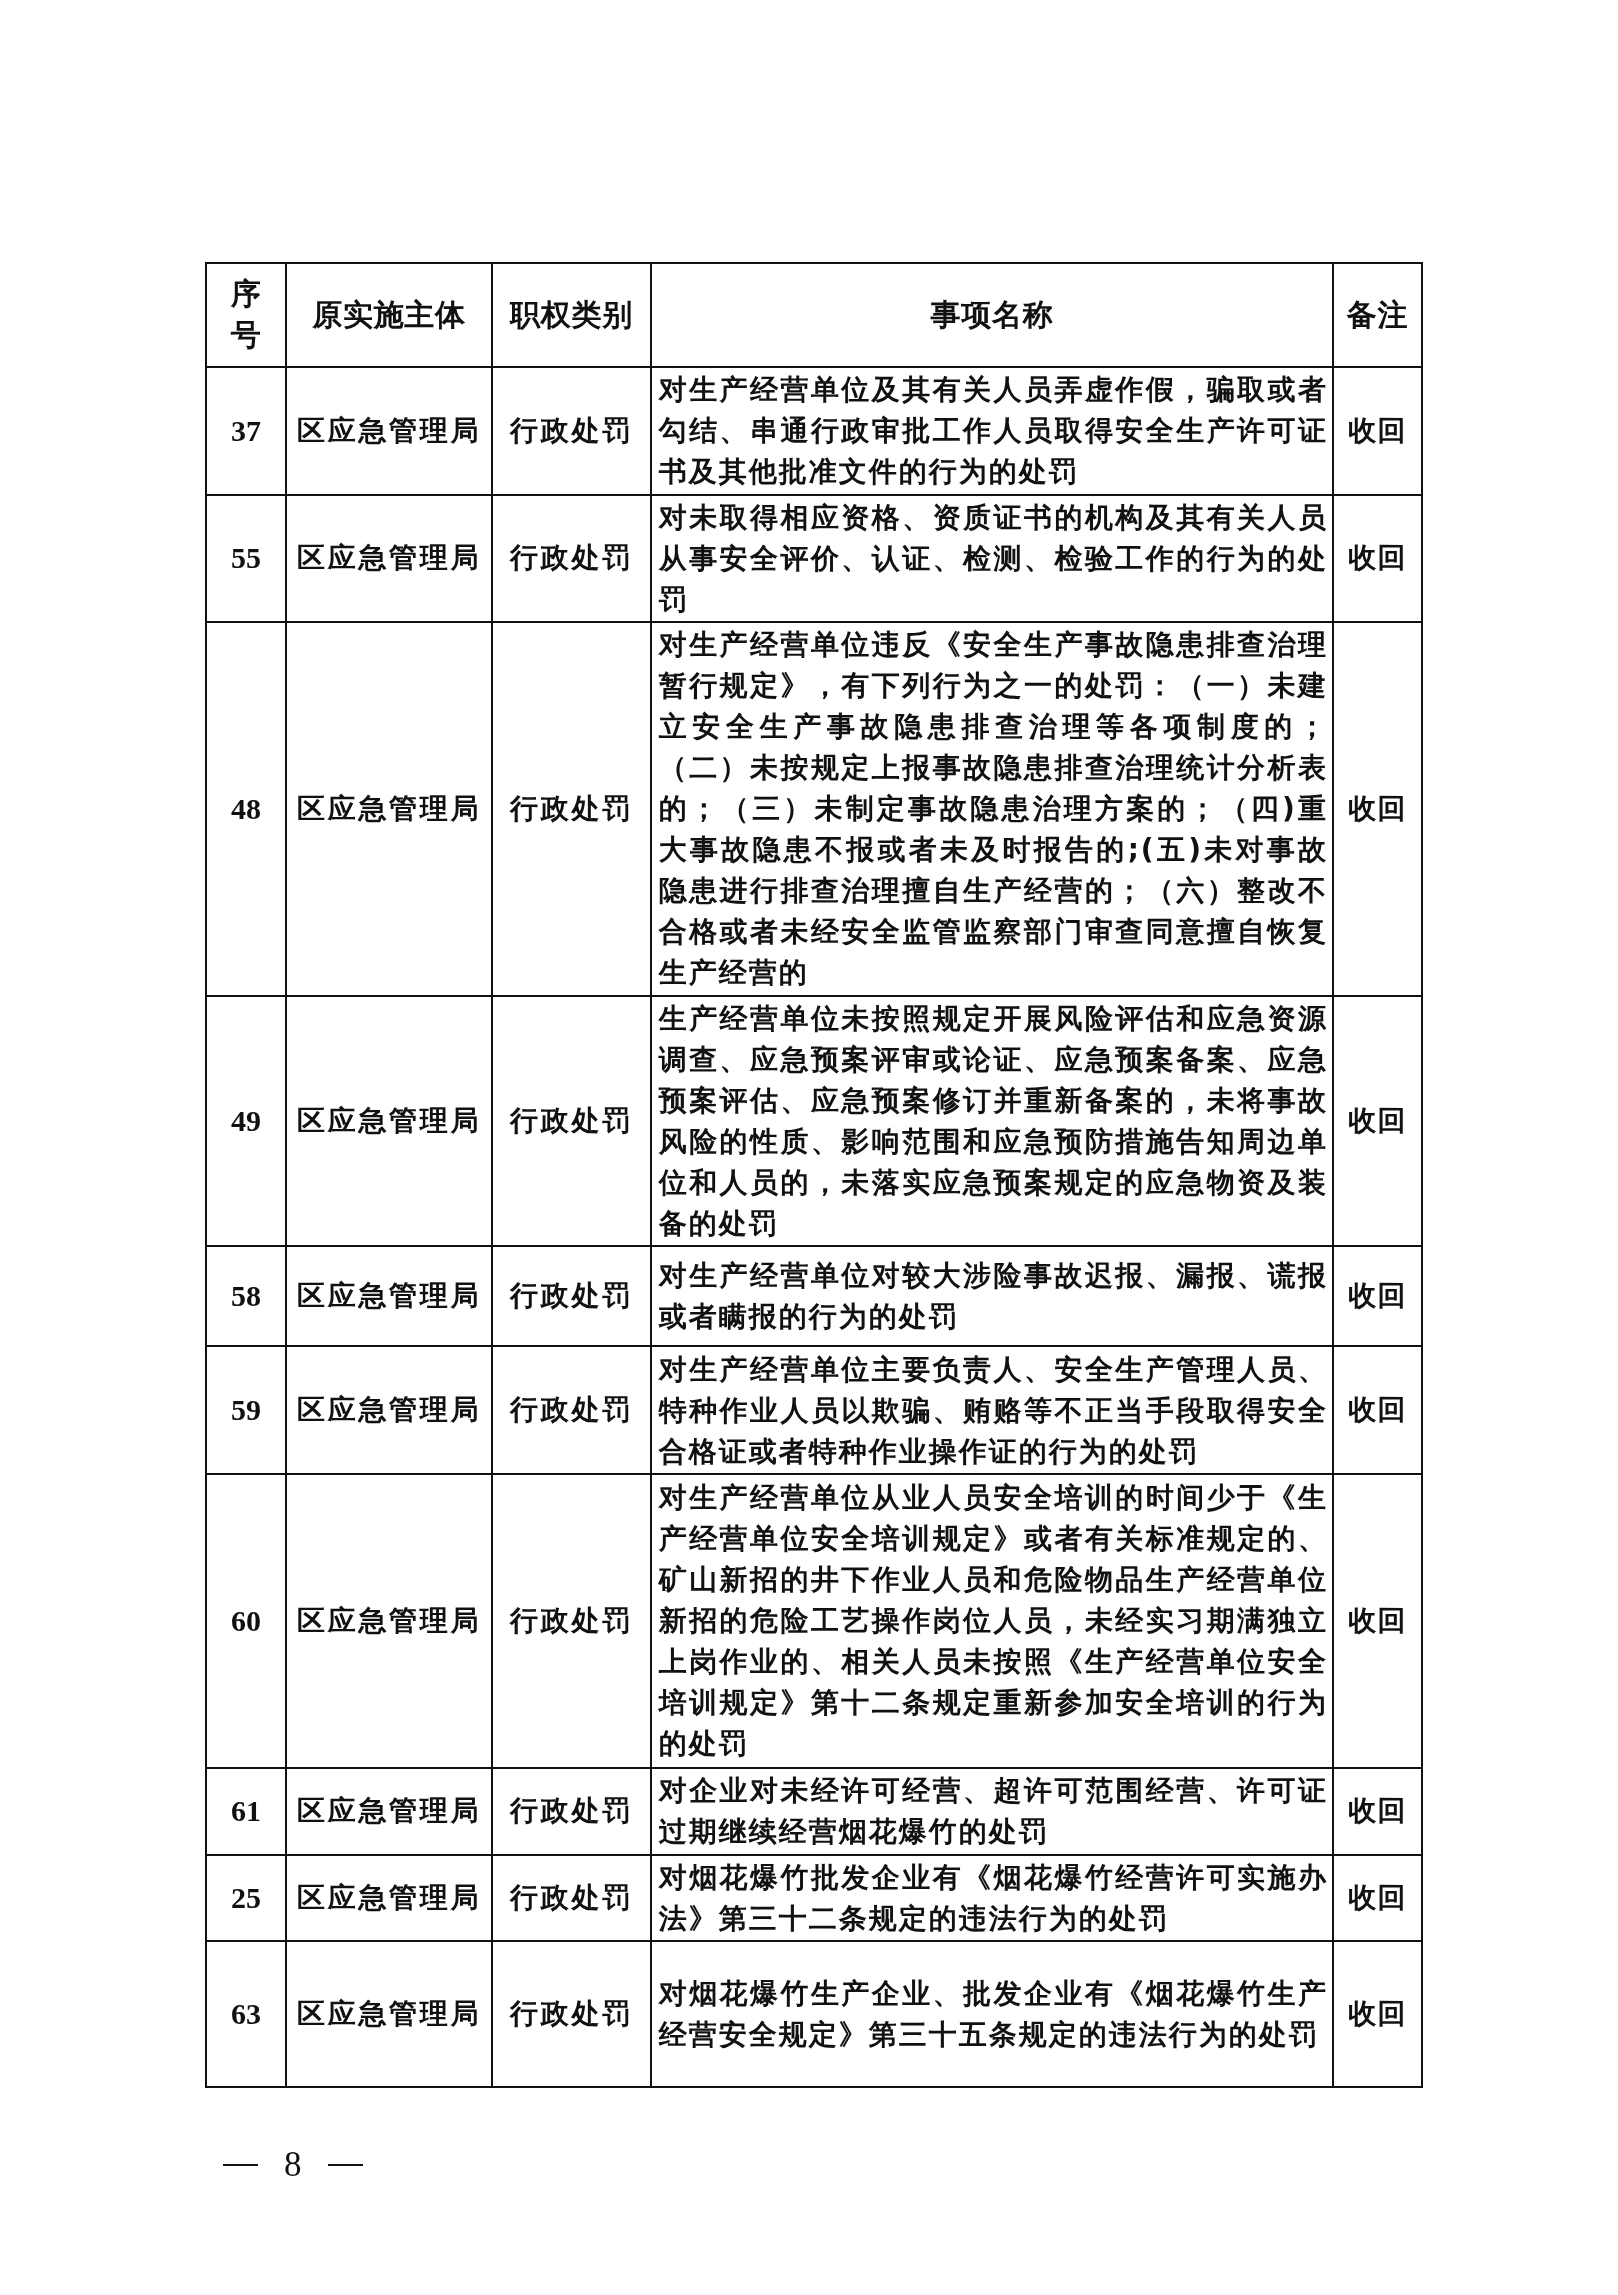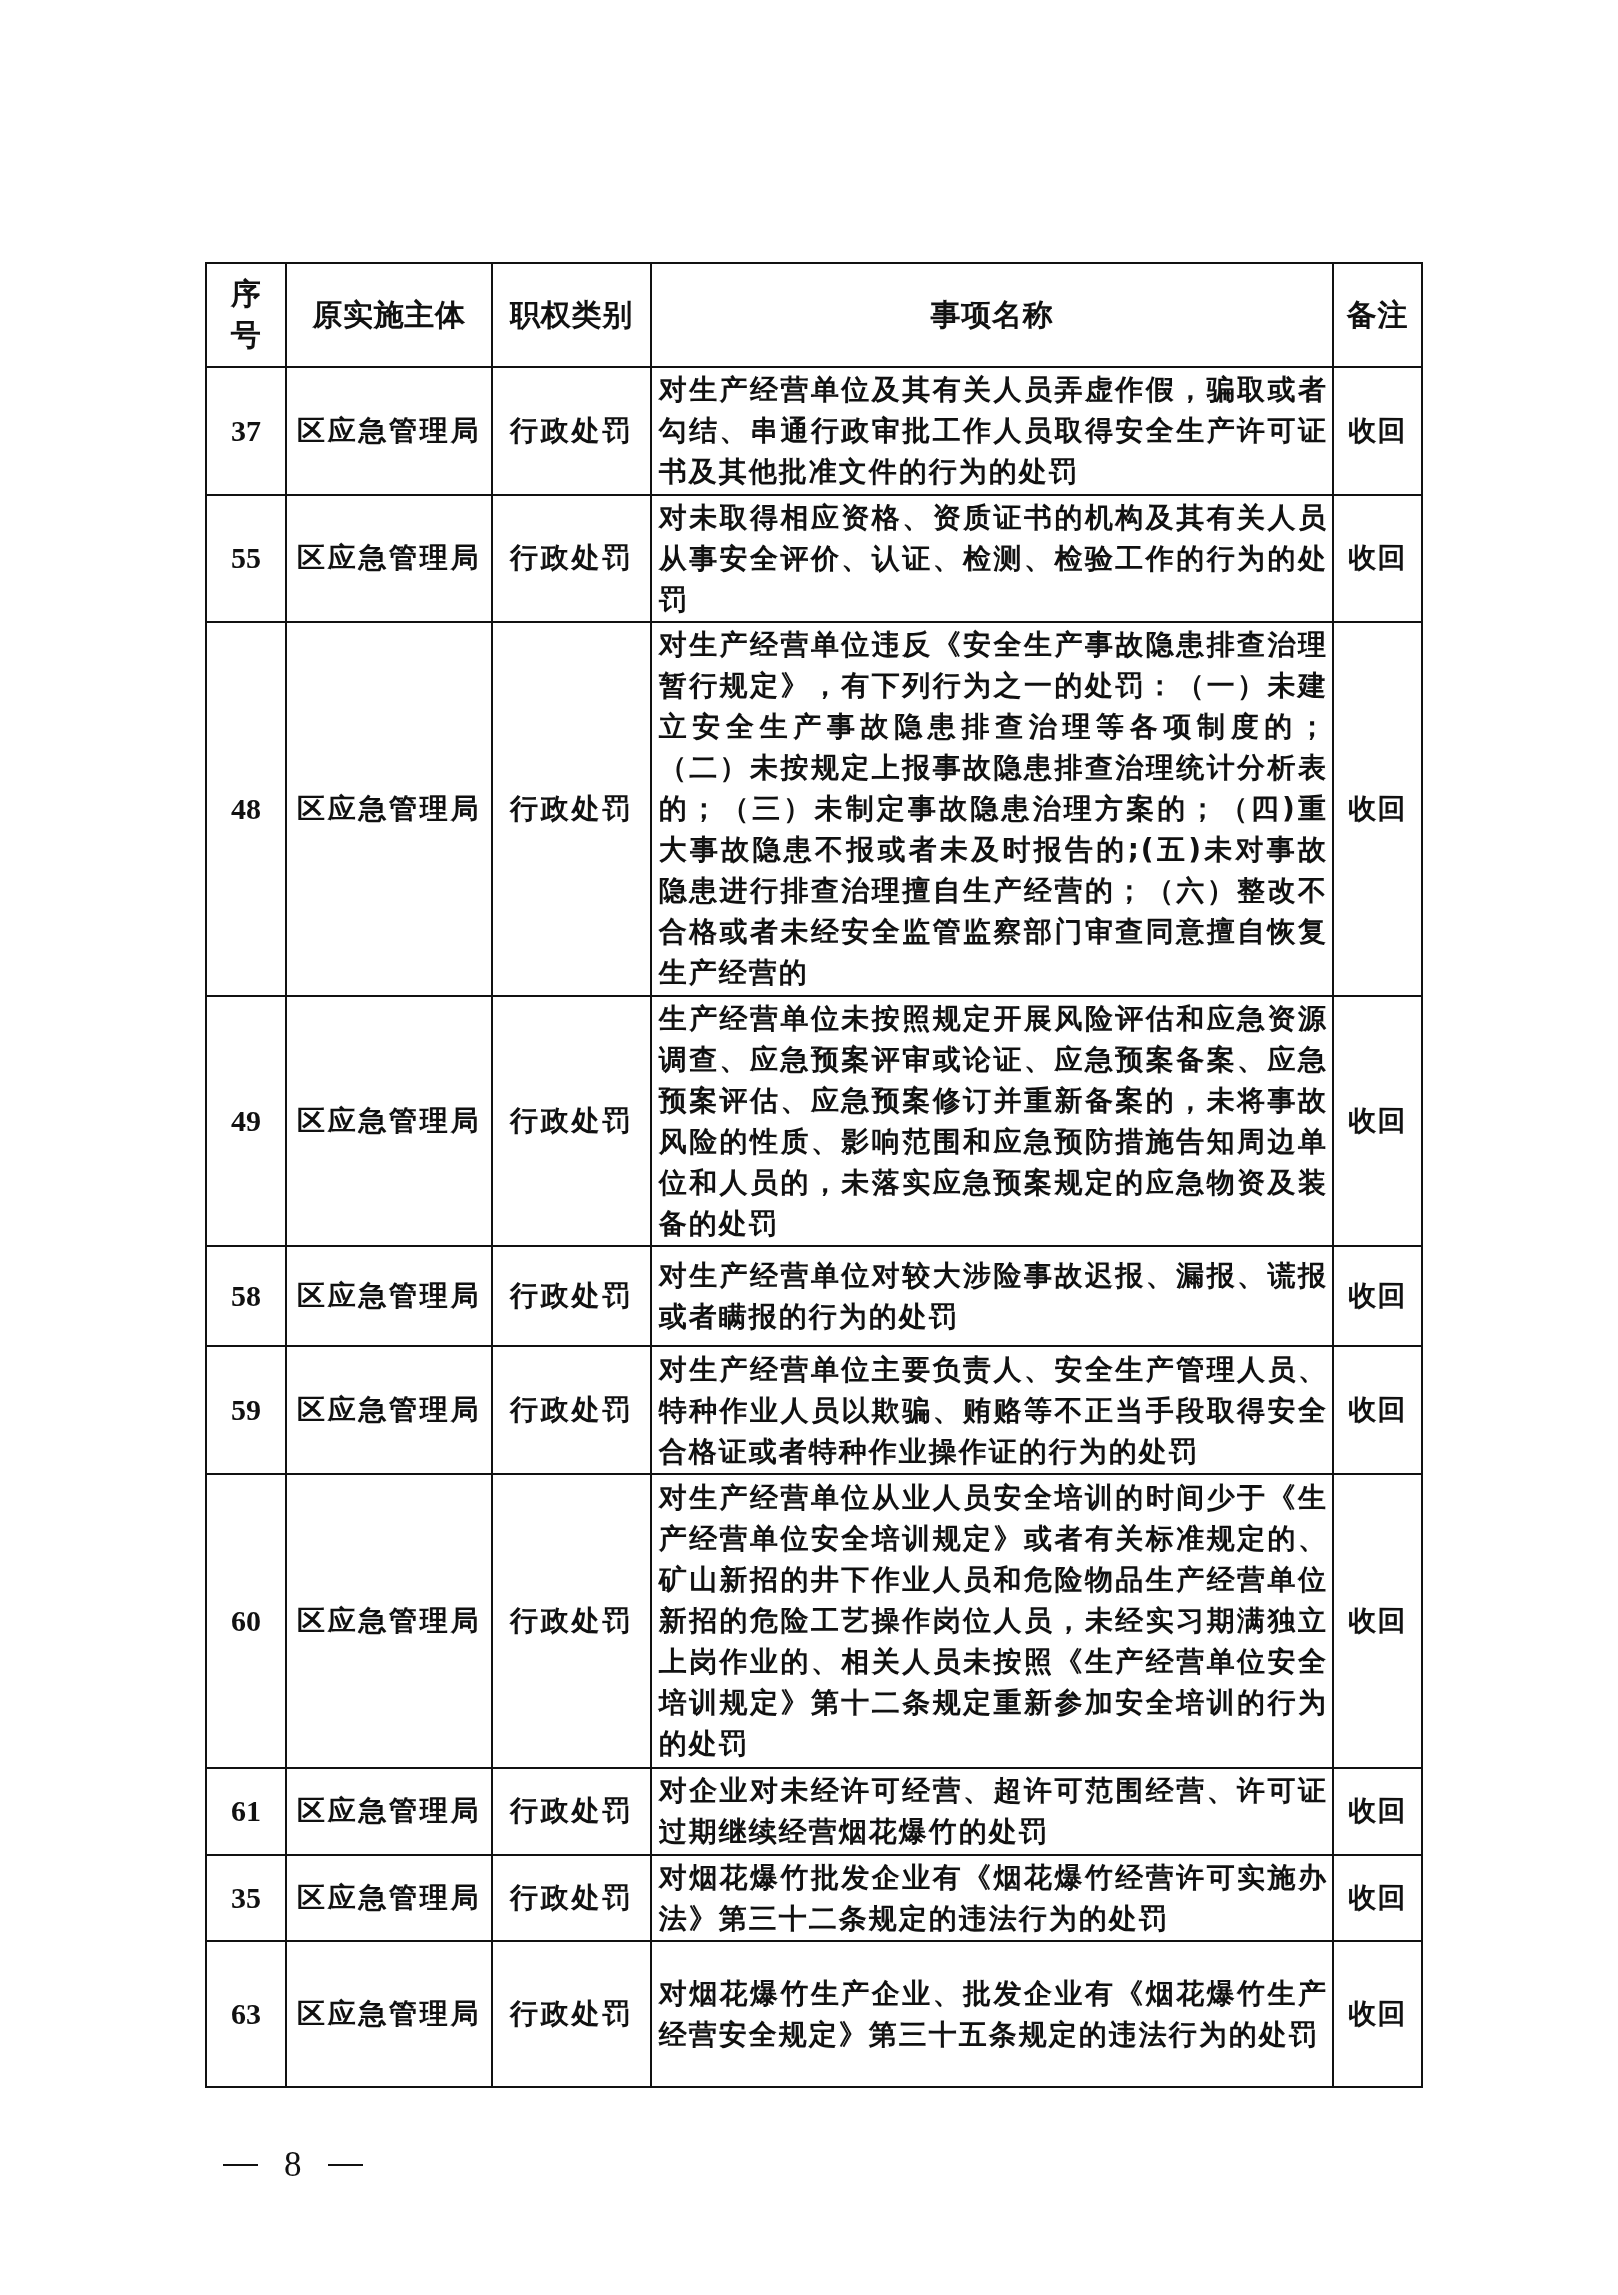--- a/index.html
+++ b/index.html
@@ -114,21 +114,21 @@
         <td class="note">收回</td>
       </tr>
       <tr style="height: 86px;">
         <td class="no">61</td>
         <td class="org">区应急管理局</td>
         <td class="type">行政处罚</td>
         <td class="item">对企业对未经许可经营、超许可范围经营、许可证过期继续经营烟花爆竹的处罚</td>
         <td class="note">收回</td>
       </tr>
       <tr style="height: 85px;">
-        <td class="no">35</td>
+        <td class="no">25</td>
         <td class="org">区应急管理局</td>
         <td class="type">行政处罚</td>
         <td class="item">对烟花爆竹批发企业有《烟花爆竹经营许可实施办法》第三十二条规定的违法行为的处罚</td>
         <td class="note">收回</td>
       </tr>
       <tr style="height: 146px;">
         <td class="no">63</td>
         <td class="org">区应急管理局</td>
         <td class="type">行政处罚</td>
         <td class="item">对烟花爆竹生产企业、批发企业有《烟花爆竹生产经营安全规定》第三十五条规定的违法行为的处罚</td>

